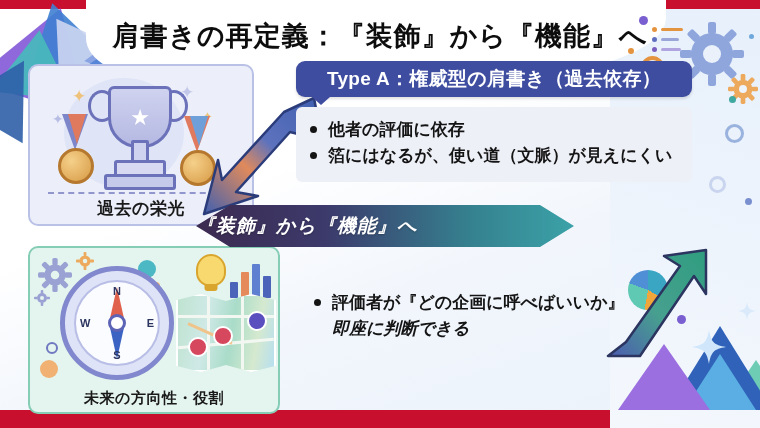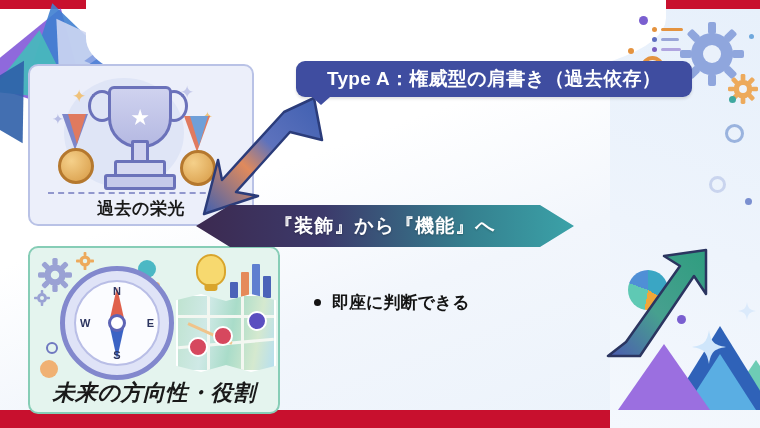--- a/index.html
+++ b/index.html
@@ -78,21 +78,21 @@
 
   
   .imgcard{position:absolute;border-radius:10px;overflow:hidden;}
   .card-top{left:28px;top:64px;width:222px;height:158px;
             background:#eceffa;border:2px solid #b9c2e6;}
   .card-bot{left:28px;top:246px;width:248px;height:164px;
             background:#e4f4ee;border:2px solid #86cdb6;}
   .card-cap{position:absolute;left:0;bottom:4px;width:100%;text-align:center;
             font-weight:bold;color:#1a1a1a;letter-spacing:.5px;}
   .cap-top{font-size:17px;}
-  .cap-bot{font-size:22px;font-style:italic;}
+  .cap-bot{font-size:15px;}
 
   
   .tro-bg{position:absolute;left:34px;top:12px;width:120px;height:110px;border-radius:50%;
           background:#dfe5f6;}
   .cup{position:absolute;left:78px;top:20px;width:58px;height:56px;
        background:linear-gradient(180deg,#cfd2ef,#b5b9e2);
        border:3px solid #6b72ba;border-radius:6px 6px 30px 30px;}
   .cup .star{position:absolute;left:50%;top:52%;transform:translate(-50%,-50%);
        color:#fff;font-size:22px;line-height:1;}
   .handle{position:absolute;top:24px;width:22px;height:26px;border:3px solid #6b72ba;
@@ -177,27 +177,27 @@
   .panelA .p-body{margin-top:10px;background:#eef0f8;border-radius:6px;
           padding:10px 12px 12px 12px;}
   .panelA li{font-size:17px;line-height:1.55;}
 
   .panelB{left:300px;top:274px;width:392px;}
   .panelB .p-head{height:32px;font-size:18px;background:#3aaa89;}
   .panelB .p-head:after{border-top:8px solid #3aaa89;}
   .panelB .p-body{margin-top:8px;padding:8px 12px 10px 12px;}
   .panelB li{font-size:17px;line-height:1.5;}
   .panelB li+li{margin-top:2px;}
-  .sub{display:block;padding-left:0;}
+  .sub{display:block;padding-left:0;font-style:italic;}
 
   
   .ribbonbar{position:absolute;left:196px;top:205px;width:378px;height:42px;
         background:linear-gradient(90deg,#3c2a50 0%,#3c3a6b 34%,#35808f 72%,#3ba2a8 100%);
         clip-path:polygon(0 50%,34px 0,100% 0,100% 0,calc(100% - 34px) 0,100% 50%,calc(100% - 34px) 100%,34px 100%);
-        display:flex;align-items:center;justify-content:center;}
+        display:flex;align-items:center;font-style:italic;}
   .ribbonbar span{color:#fff;font-weight:bold;font-size:19px;letter-spacing:1px;
         text-shadow:0 1px 2px rgba(0,0,0,.25);}
 
   
   .arrow-down{position:absolute;left:196px;top:96px;width:128px;height:124px;}
   .arrow-up{position:absolute;right:48px;top:246px;width:110px;height:116px;}
 
   
   .title{position:absolute;left:0;top:18px;width:760px;text-align:center;
         font-size:27px;font-weight:bold;color:#0d0d0d;letter-spacing:1px;z-index:9;}
@@ -217,20 +217,21 @@
     <div class="tl-b"></div>
     <div class="tl-c"></div>
     <div class="tl-d"></div>
     <div class="tl-e"></div>
     <div class="tl-f"></div>
     <div class="tl-g"></div>
   </div>
 
   <div class="deco swoosh"></div>
 
+  <div class="title">肩書きの再定義：『装飾』から『機能』へ</div>
 
   <div class="deco lines">
     <b style="left:0;top:1px;background:#e4933f;"></b>
       <i style="left:9px;top:2px;width:22px;background:#e4933f;"></i>
     <b style="left:0;top:11px;background:#5f6fc0;"></b>
       <i style="left:9px;top:12px;width:18px;background:#9aa5d8;"></i>
     <b style="left:0;top:21px;background:#7a5fc0;"></b>
       <i style="left:9px;top:22px;width:20px;background:#b0a5e0;"></i>
   </div>
 
@@ -417,29 +418,36 @@
         <stop offset="0%" stop-color="#4c5bb0"></stop>
         <stop offset="45%" stop-color="#47a08f"></stop>
         <stop offset="100%" stop-color="#2f9d7f"></stop>
       </linearGradient>
     </defs>
     <path d="M6 110 L38 110 L92 30 L104 48 L104 4 L62 10 L78 20 L24 96 Z" fill="url(#aug)" stroke="#2b3560" stroke-width="2.5" stroke-linejoin="round"></path>
   </svg>
 
   <div class="panel panelA">
     <div class="p-head">Type A：権威型の肩書き（過去依存）</div>
+    <div class="p-body">
+      <ul>
+        <li>他者の評価に依存</li>
+        <li>箔にはなるが、使い道（文脈）が見えにくい</li>
+      </ul>
+    </div>
   </div>
 
   <div class="ribbonbar">
     <span>『装飾』から『機能』へ</span>
   </div>
 
   <div class="panel panelB">
     <div class="p-body">
       <ul>
         <li>
+          <span>評価者が『どの企画に呼べばいいか』</span>
           <span class="sub">即座に判断できる</span>
         </li>
       </ul>
     </div>
   </div>
 
 </div>
 
 </body></html>

